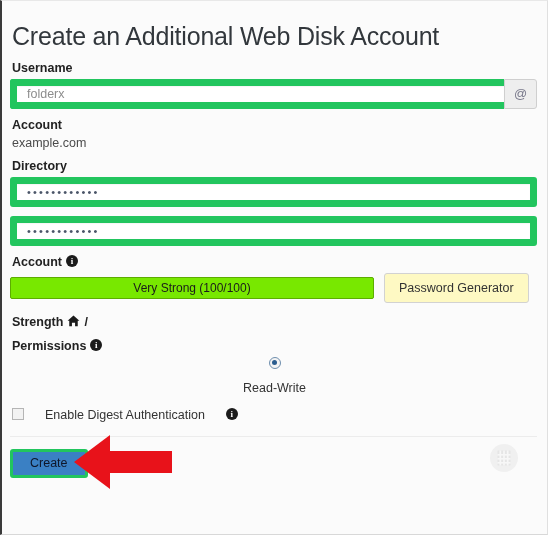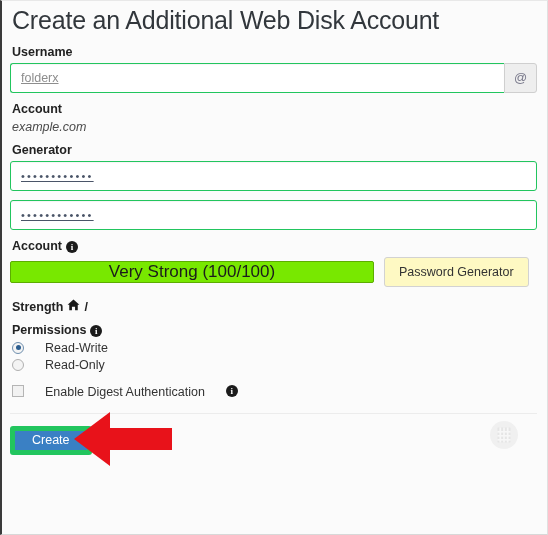--- a/index.html
+++ b/index.html
@@ -18,48 +18,47 @@
   .page {
     position: relative;
     width: 548px;
     height: 535px;
     box-sizing: border-box;
     background: #fbfbfb;
     border-left: 2px solid #3a3a3a;
     border-top: 1px solid #e8e8e8;
     border-right: 1px solid #e0e0e0;
     border-bottom: 1px solid #d8d8d8;
-    padding: 4px 10px 0 8px;
+    padding: 20px 10px 0 8px;
   }
 
   
   .page-title {
     font-size: 25px;
     font-weight: normal;
     color: #32373c;
     margin: 2px 0 10px 2px;
     letter-spacing: -0.2px;
     line-height: 1.1;
   }
 
   
   .field-label {
     font-size: 12.5px;
     font-weight: bold;
     color: #222;
     margin: 0 0 4px 2px;
     display: flex;
-    align-items: flex-end;
+    align-items: flex-start;
     gap: 4px;
   }
   .static-value {
     font-size: 12.5px;
     color: #4b4b4b;
     margin: 0 0 8px 2px;
-    font-style: italic;
   }
 
   
   .info-icon {
     display: inline-block;
     width: 12px;
     height: 12px;
     border-radius: 50%;
     background: #1b1b1b;
     color: #ffffff;
@@ -79,29 +78,28 @@
   }
 
   
   .field-row { margin-bottom: 9px; }
 
   .text-input {
     box-sizing: border-box;
     width: 100%;
     height: 30px;
     background: #ffffff;
-    border: 1px solid #22c55e;
+    border: 7px solid #22c55e;
     border-radius: 3px;
     padding: 0 10px;
     font-size: 12.5px;
     color: #8d8d8d;
     line-height: 28px;
     font-family: "Liberation Sans", sans-serif;
     box-shadow: inset 0 1px 1px rgba(0,0,0,.045);
-    text-decoration: underline;
   }
   .pw-input {
     color: #4a5568;
     letter-spacing: 2.2px;
     font-size: 11px;
   }
 
   
   .input-group {
     display: flex;
@@ -139,21 +137,21 @@
     box-sizing: border-box;
     flex: none;
     width: 364px;
     height: 22px;
     background: #78e800;
     border: 1px solid #5cad00;
     border-radius: 2px;
     display: flex;
     align-items: center;
     justify-content: center;
-    font-size: 17px;
+    font-size: 12px;
     color: #1b1b1b;
   }
   .btn-generator {
     box-sizing: border-box;
     height: 30px;
     padding: 0 14px;
     background: #fef9c3;
     border: 1px solid #d2d2d2;
     border-radius: 3px;
     font-size: 12.5px;
@@ -161,24 +159,25 @@
     font-family: "Liberation Sans", sans-serif;
     cursor: pointer;
     white-space: nowrap;
   }
 
   
   .option-list { margin: 3px 0 0 2px; }
   .option-item {
     display: flex;
     align-items: center;
-    gap: 21px;
+    gap: 12px;
     margin-bottom: 3px;
     font-size: 12.5px;
     color: #333;
+    flex-direction: column;
   }
   .radio {
     box-sizing: border-box;
     width: 12px;
     height: 12px;
     flex: none;
     border-radius: 50%;
     border: 1px solid #b0b0b0;
     background: #f4f4f4;
     position: relative;
@@ -215,23 +214,23 @@
     margin-top: 14px;
     border-top: 1px solid #ececec;
     padding-top: 12px;
     height: 48px;
   }
   .btn-create {
     box-sizing: border-box;
     height: 29px;
     padding: 0 17px;
     background: #3a80c4;
-    border: 5px solid #22c55e;
+    border: 3px solid #22c55e;
     border-radius: 3px;
-    color: #ffffff;
+    color: #0f172a;
     font-size: 12.5px;
     font-family: "Liberation Sans", sans-serif;
     cursor: pointer;
     display: inline-flex;
     align-items: center;
   }
 
   
   .arrow-annotation {
     position: absolute;
@@ -271,21 +270,21 @@
 
   <div class="field-row">
     <div class="field-label">
       <span>Account</span>
     </div>
     <div class="static-value">example.com</div>
   </div>
 
   <div class="field-row">
     <div class="field-label">
-      <span>Generator</span>
+      <span>Directory</span>
     </div>
     <input class="text-input pw-input" type="text" value="••••••••••••" style="">
   </div>
 
   <div class="field-row">
     <input class="text-input pw-input" type="text" value="••••••••••••" style="">
   </div>
 
   <div>
     <div class="field-label">
@@ -315,24 +314,20 @@
   <div>
     <div class="field-label">
       <span>Permissions</span>
       <span class="info-icon">i</span>
     </div>
 
     <div class="option-list">
       <label class="option-item">
         <span class="radio checked"></span>
         <span>Read-Write</span>
-      </label>
-      <label class="option-item">
-        <span class="radio"></span>
-        <span>Read-Only</span>
       </label>
     </div>
 
     <label class="checkbox-item">
       <span class="checkbox"></span>
       <span>Enable Digest Authentication</span>
       <span class="info-icon">i</span>
     </label>
   </div>
 

